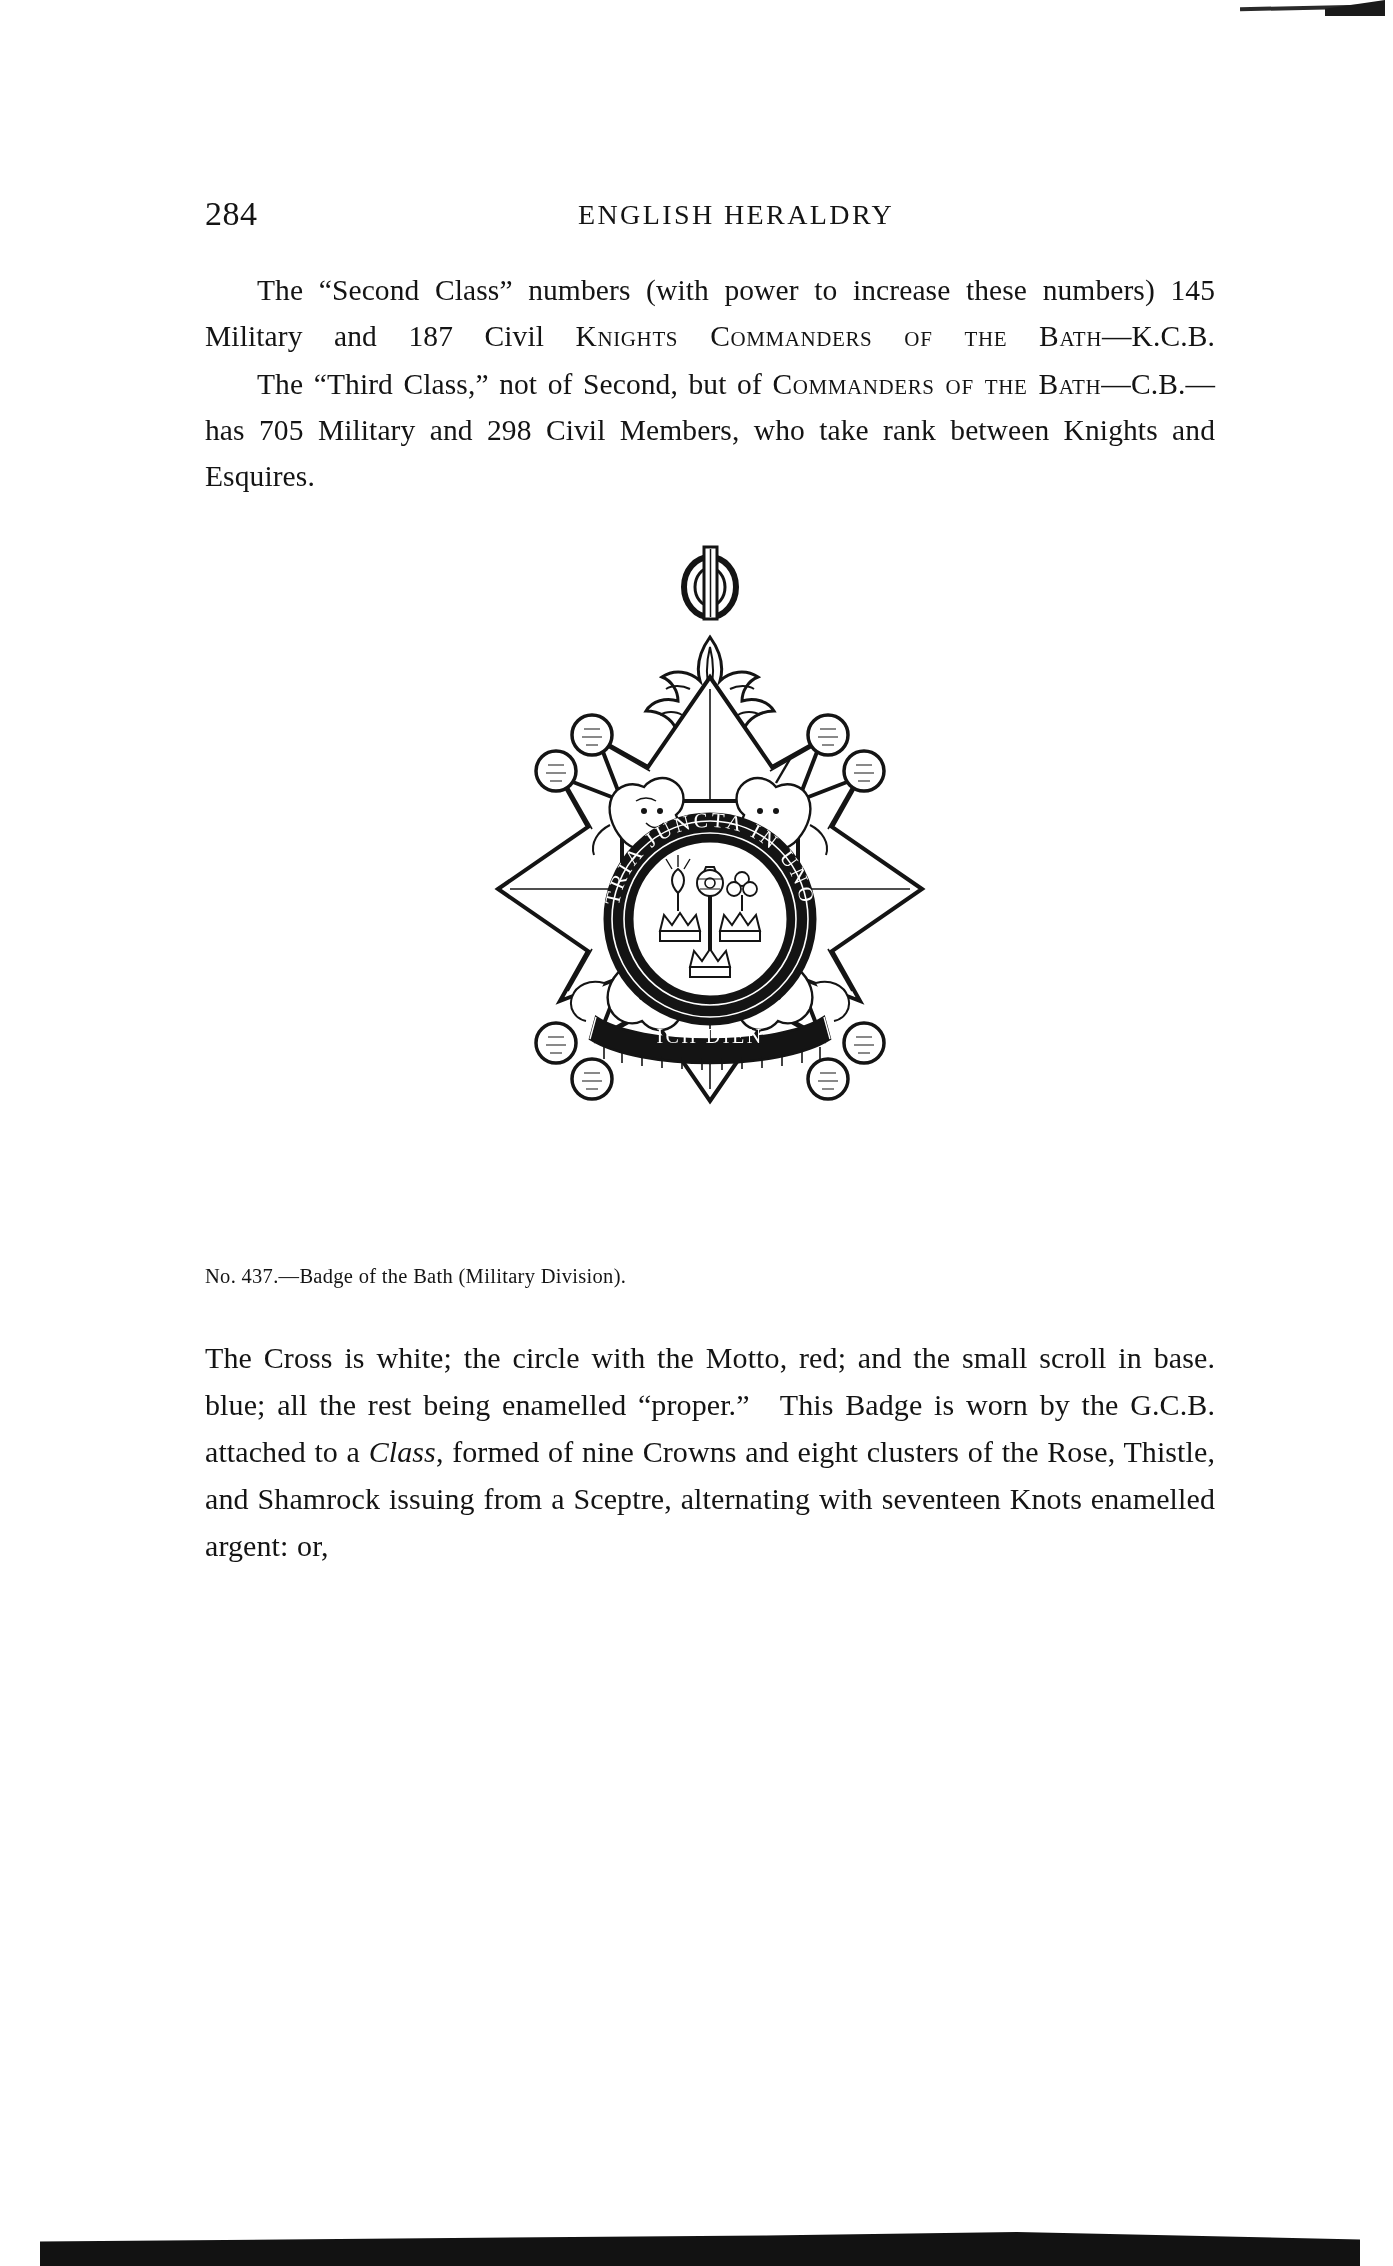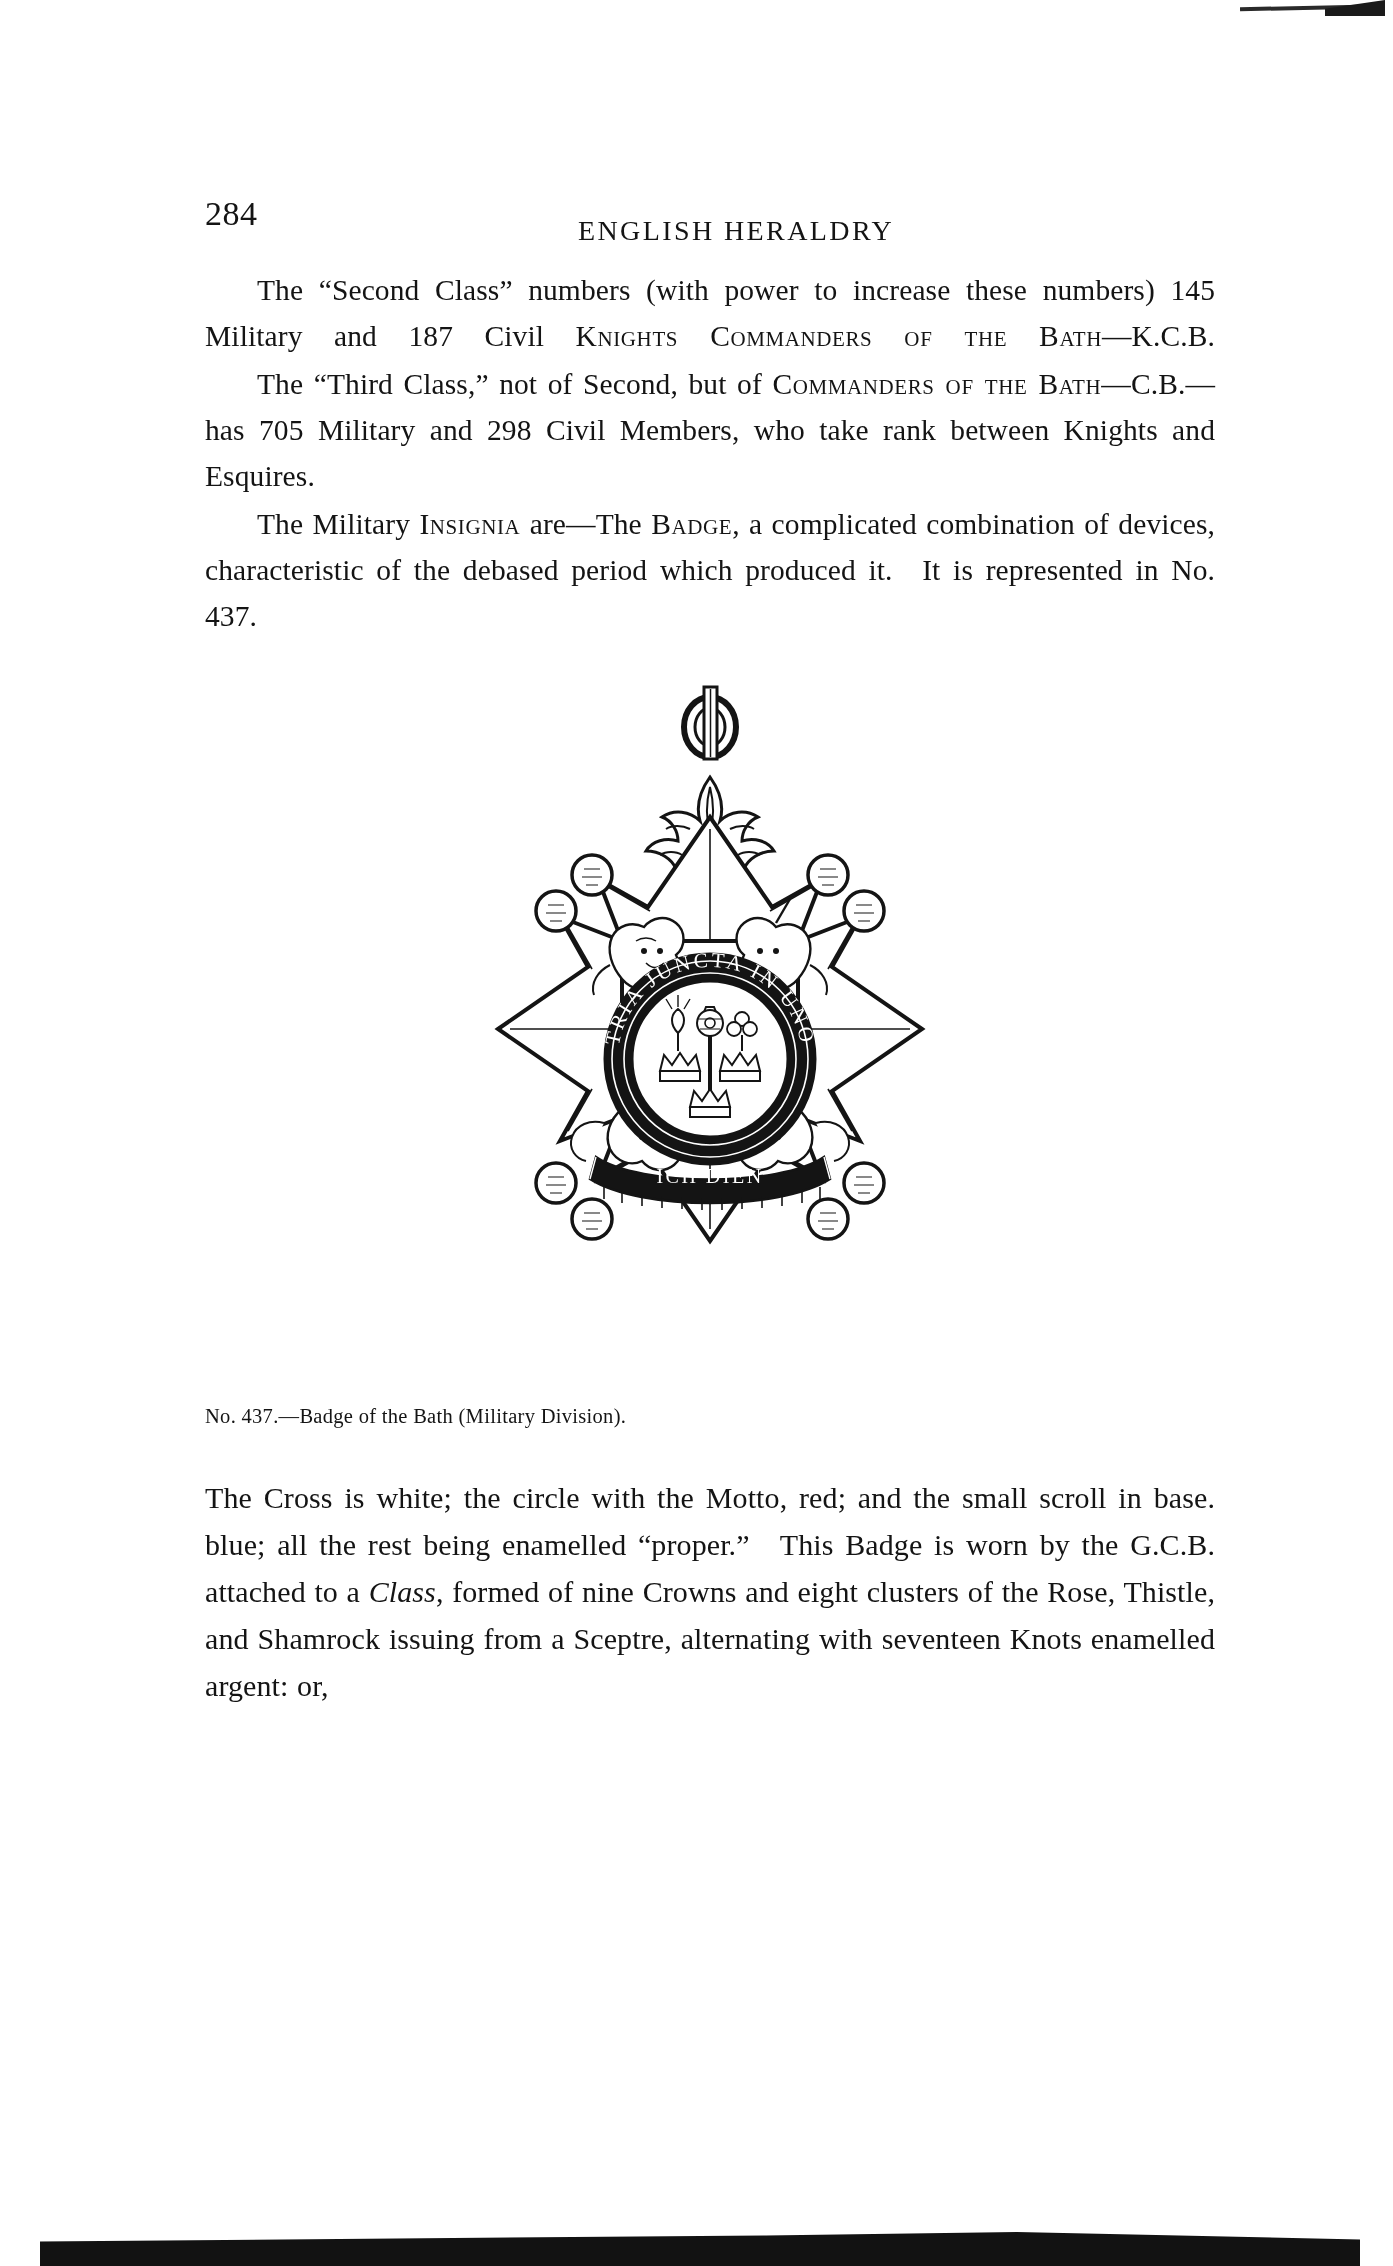--- a/index.html
+++ b/index.html
@@ -82,21 +82,21 @@
     left: 0;
     top: 0;
     font-size: 34px;
     letter-spacing: 0.5px;
     font-family: "Liberation Serif", serif;
   }
   .runtitle {
     position: absolute;
     left: 0;
     right: 0;
-    top: 20px;
+    top: 4px;
     text-align: center;
     font-size: 28px;
     letter-spacing: 2.4px;
     font-weight: 400;
     padding-left: 52px;
   }
 
   
   p.body {
     margin: 0 0 2px 0;
@@ -160,23 +160,20 @@
       <div class="folio">284</div>
       <div class="runtitle">ENGLISH HERALDRY</div>
     </div>
 
     <div>
       <p class="body justify-all">
         <span>The “Second Class” numbers (with power to increase these numbers) 145 Military and 187 Civil </span><span class="sc">Knights Commanders of the Bath</span><span>—K.C.B.</span>
       </p>
       <p class="body">
         <span>The “Third Class,” not of Second, but of </span><span class="sc">Commanders of the Bath</span><span>—C.B.—has 705 Military and 298 Civil Members, who take rank between Knights and Esquires.</span>
-      </p>
-      <p class="body">
-        <span>The Military </span><span class="sc">Insignia</span><span> are—The </span><span class="sc">Badge</span><span>, a complicated combination of devices, characteristic of the debased period which produced it. It is represented in No. 437.</span>
       </p>
     </div>
 
     <div class="figure">
 
       <svg width="700" height="700" viewBox="0 0 700 700">
         <g stroke="#141414" fill="none" stroke-width="3">
 
           <g>
             <ellipse cx="350" cy="48" rx="26" ry="30" stroke-width="6" fill="#ffffff"></ellipse>

